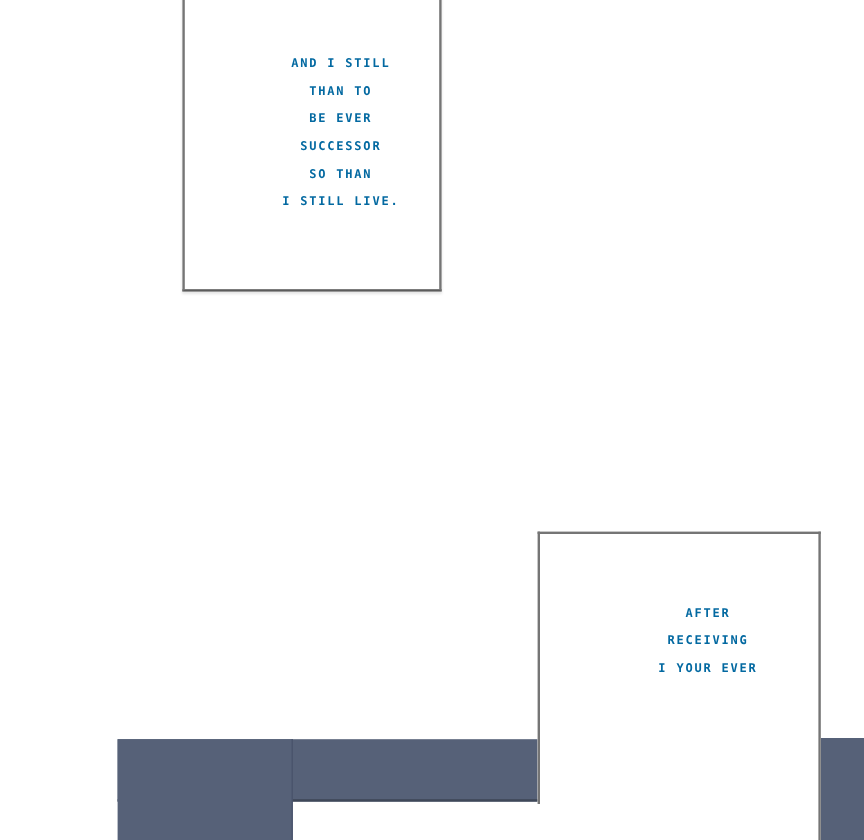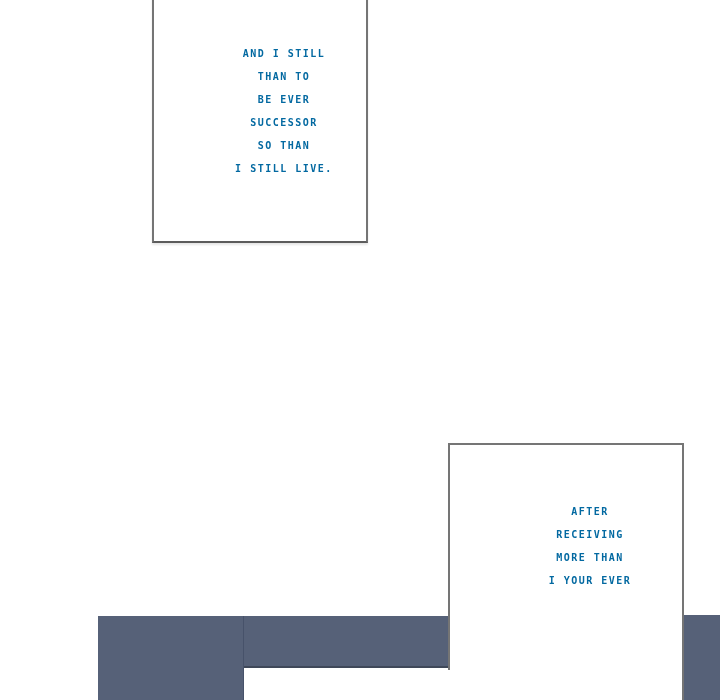--- a/index.html
+++ b/index.html
@@ -110,20 +110,19 @@
       <div>SUCCESSOR</div>
       <div>SO THAN</div>
       <div>I STILL LIVE.</div>
     </div>
   </div>
 
   <div id="caption-box-2" class="caption-box">
     <div class="caption-text">
       <div>AFTER</div>
       <div>RECEIVING</div>
-      <div>MORE THAN</div>
       <div>I YOUR EVER</div>
     </div>
   </div>
 
   <div id="border-fade-patch"></div>
 
 </div>
 
 </body></html>

